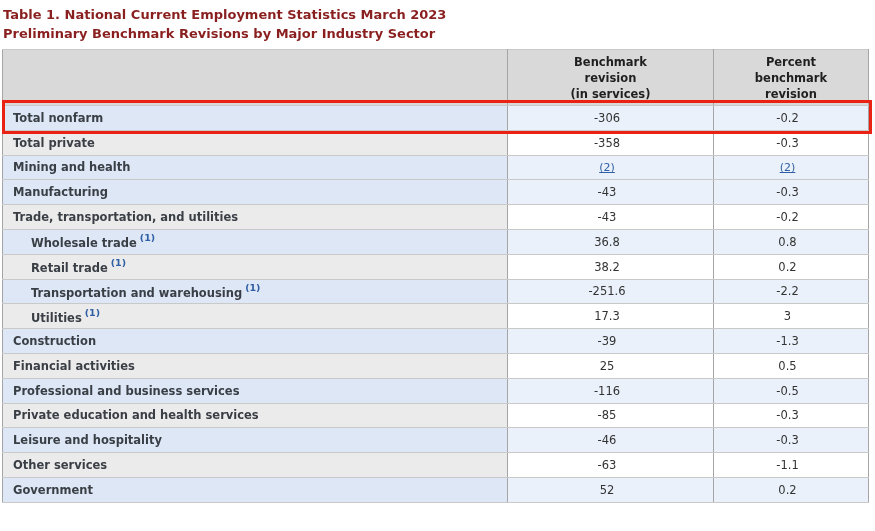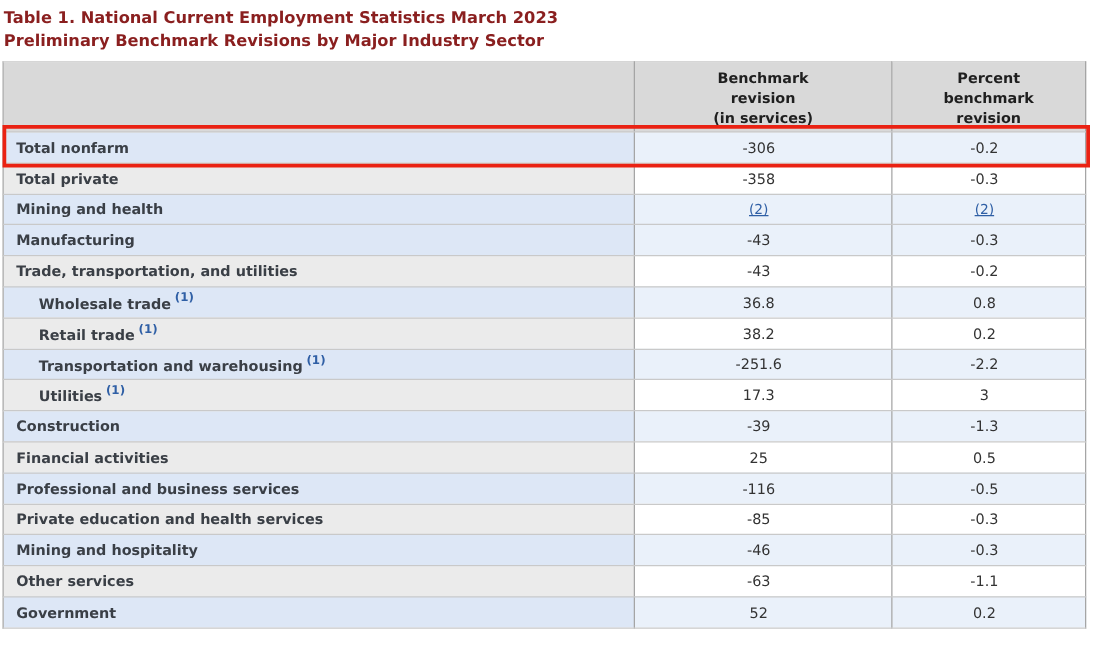--- a/index.html
+++ b/index.html
@@ -314,21 +314,21 @@
       <span>-85</span>
       
     </td>
     <td class="num-cell">
       <span>-0.3</span>
       
     </td>
   </tr>
           <tr class="blue">
     <td class="label-cell">
-      <span>Mining and hospitality</span>
+      <span>Leisure and hospitality</span>
     </td>
     <td class="num-cell">
       <span>-46</span>
       
     </td>
     <td class="num-cell">
       <span>-0.3</span>
       
     </td>
   </tr>

